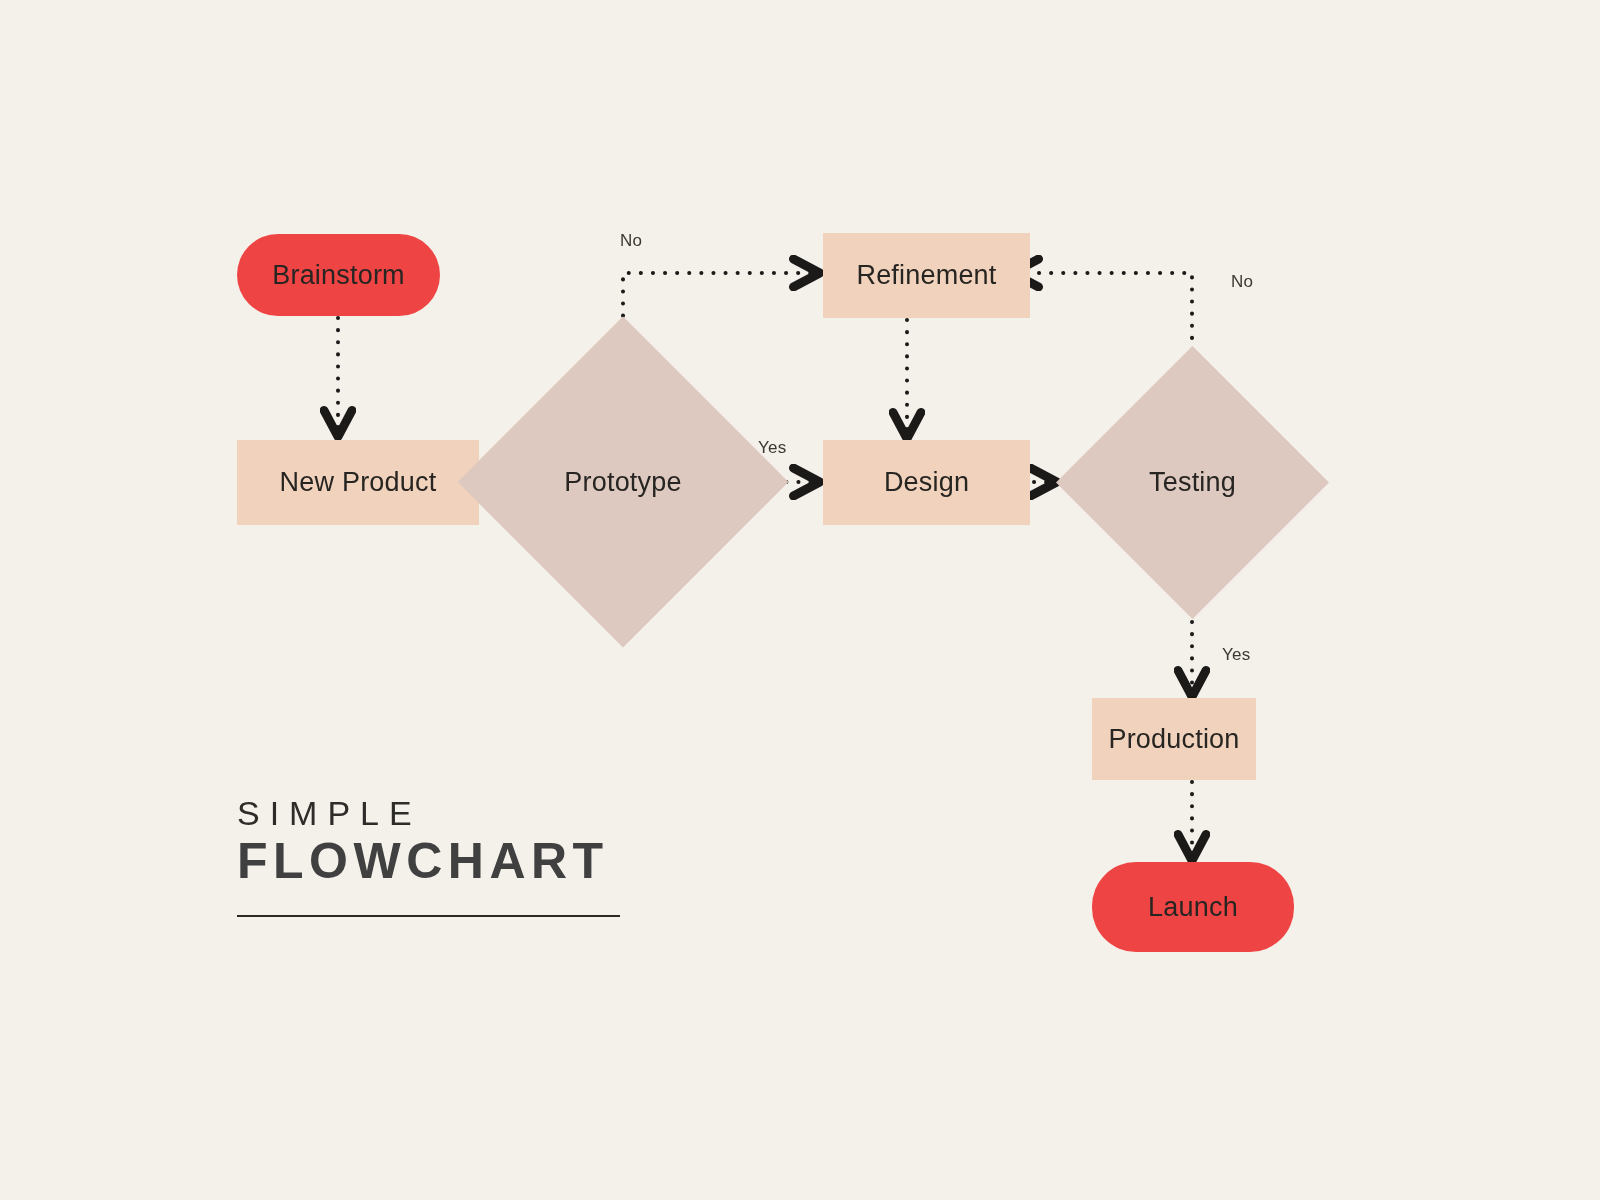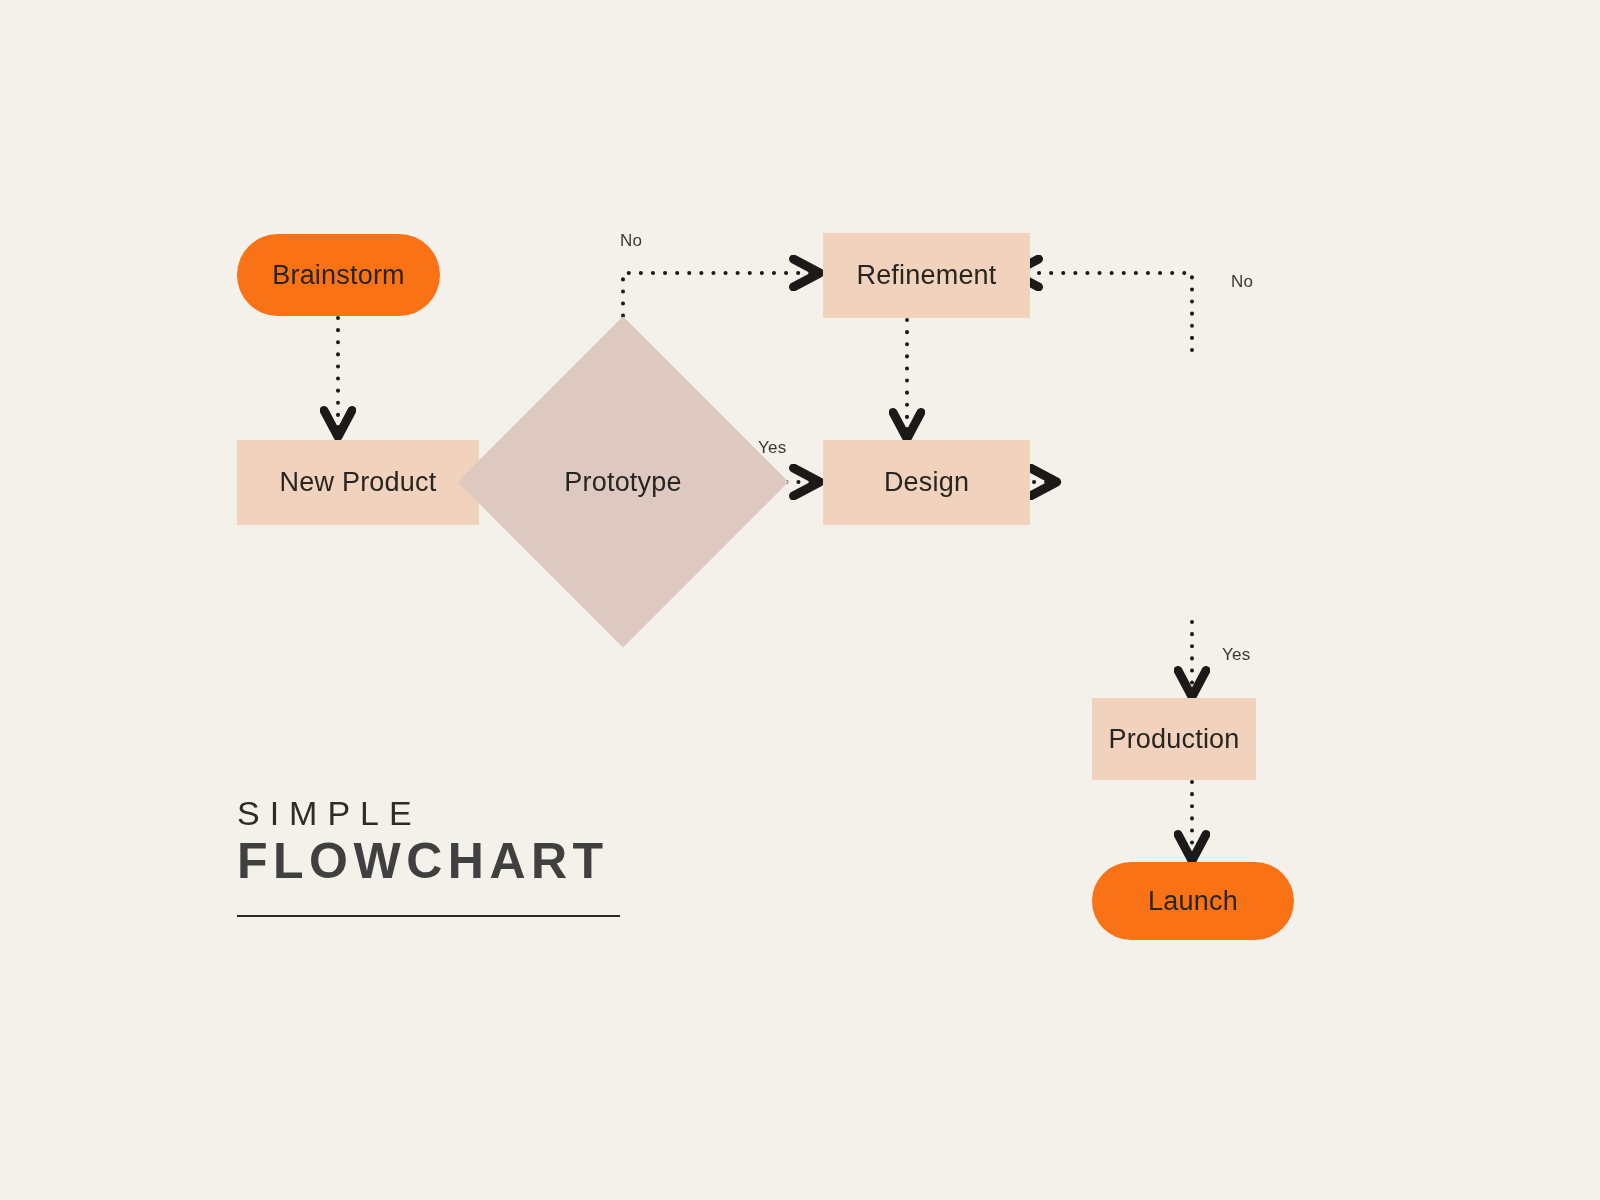--- a/index.html
+++ b/index.html
@@ -32,21 +32,21 @@
     font-family: "Liberation Sans", sans-serif;
     font-size: 27px;
     font-weight: 400;
     letter-spacing: 0.2px;
     z-index: 3;
   }
   .node-process {
     background: #f1d2bc;
   }
   .node-terminal {
-    background: #f97316;
+    background: #ef4444;
     border-radius: 44px;
   }
   .node-decision {
     background: transparent;
   }
   .diamond-shape {
     position: absolute;
     left: 0;
     top: 0;
     width: 100%;
@@ -149,26 +149,30 @@
   </div>
 
   <div class="node node-process" style="left:823px; top:233px; width:207px; height:85px;">
     <span>Refinement</span>
   </div>
 
   <div class="node node-process" style="left:823px; top:440px; width:207px; height:85px;">
     <span>Design</span>
   </div>
 
+  <div class="node node-decision" style="left:1096px; top:386px; width:193px; height:193px;">
+    <span class="diamond-shape"></span>
+    <span class="diamond-label">Testing</span>
+  </div>
 
   <div class="node node-process" style="left:1092px; top:698px; width:164px; height:82px;">
     <span>Production</span>
   </div>
 
-  <div class="node node-terminal" style="left:1092px; top:862px; width:202px; height:78px;">
+  <div class="node node-terminal" style="left:1092px; top:862px; width:202px; height:90px;">
     <span>Launch</span>
   </div>
 
   <div class="edge-label" style="left:620px; top:231px;">No</div>
 
   <div class="edge-label" style="left:1231px; top:272px;">No</div>
 
   <div class="edge-label" style="left:758px; top:438px;">Yes</div>
 
   <div class="edge-label" style="left:1222px; top:645px;">Yes</div>

